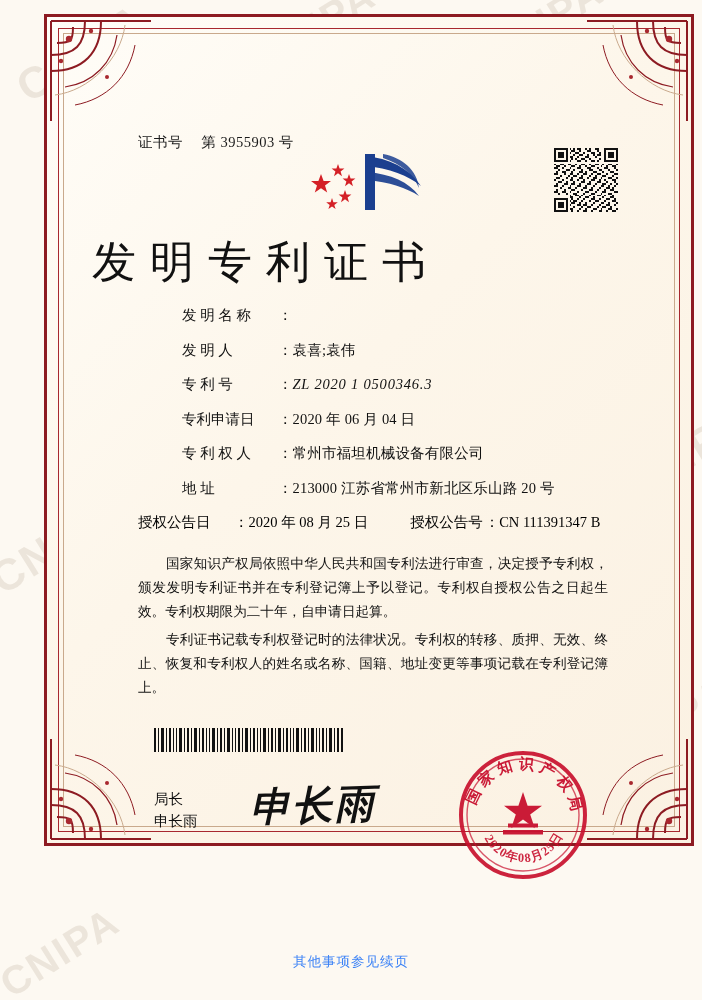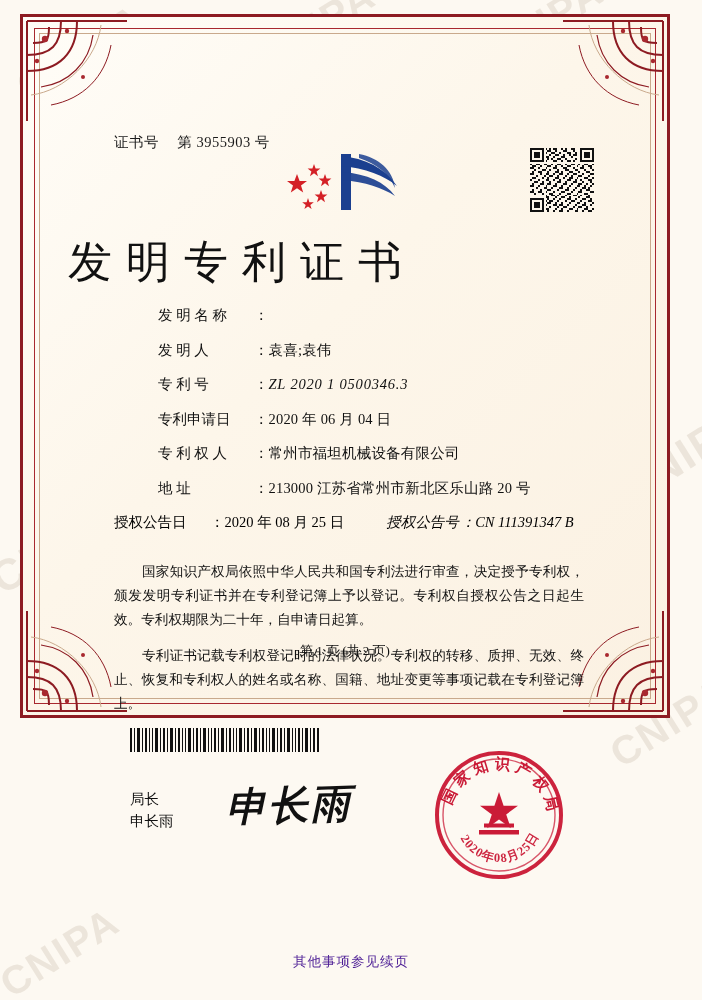--- a/index.html
+++ b/index.html
@@ -28,22 +28,22 @@
     color: #d9cec0;
     opacity: .45;
     letter-spacing: 2px;
     white-space: nowrap;
     transform-origin: center;
   }
 
   
   .sheet {
     position: absolute;
-    left: 20px; top: 14px;
-    width: 650px; height: 704px;
+    left: 44px; top: 14px;
+    width: 650px; height: 832px;
     background: linear-gradient(135deg,#fffdf8 0%,#fdf6ea 45%,#fbf1e2 100%);
     z-index: 1;
   }
 
   
   .border-outer {
     position: absolute; inset: 0;
     border: 3px solid #8d1b22;
   }
   .border-inner {
@@ -119,32 +119,32 @@
   .flabel {
     flex: 0 0 96px;
     letter-spacing: 0px;
     white-space: nowrap;
   }
   .flabel.sp0 { letter-spacing: 0px; }
   .fcolon { flex: 0 0 10px; }
   .fvalue { flex: 1 1 auto; letter-spacing: .2px; }
   .fvalue.mono { font-family: "Liberation Serif", serif; letter-spacing: .8px; font-style: italic; }
   .grant-row { display: flex; align-items: baseline; font-size: 14.5px; margin-bottom: 20px;}
-  .grant-row .seg2 { margin-left: 42px; display: flex; align-items: baseline; font-style: italic; }
+  .grant-row .seg2 { margin-left: 42px; display: flex; align-items: baseline; }
   .grant-row .seg2 .flabel { flex: 0 0 auto; margin-right: 2px; }
 
   
   .paras {
     position: absolute; left: 60px; right: 52px; top: 500px;
     font-size: 13.6px;
     line-height: 24px;
     color: #111;
     text-align: justify;
   }
-  .paras p { margin: 12px 0 1px 0; text-indent: 28px; }
+  .paras p { margin: 4px 0 1px 0; text-indent: 28px; }
 
   
   .barcode {
     position: absolute; left: 76px; top: 680px;
     width: 190px; height: 24px;
   }
 
   
   .sig-label {
     position: absolute; left: 76px; top: 740px;
@@ -171,21 +171,21 @@
   .page-no {
     position: absolute; left: 0; right: 0; bottom: 24px;
     text-align: center;
     font-size: 13px; color: #111;
   }
 
   .below-note {
     position: absolute; left: 0; right: 0; top: 953px;
     text-align: center;
     font-size: 13.5px;
-    color: #4c1d95;
+    color: #3b82f6;
     letter-spacing: 1px;
     z-index: 3;
     font-family: "Liberation Serif", serif;
   }
 </style>
 </head>
 <body>
 
 <div class="watermark-layer">
   <div class="wm" style="left:10px;  top:28px;  font-size:44px; transform:rotate(-32deg);">CNIPA</div>
@@ -696,18 +696,17 @@
         </text>
 
         <g fill="#c8102e" opacity=".95" transform="translate(67,64)">
           <polygon points="0,-20 4.6,-6.2 19,-6.2 7.2,2.4 11.8,16.2 0,7.6 -11.8,16.2 -7.2,2.4 -19,-6.2 -4.6,-6.2"></polygon>
           <rect x="-20" y="18" width="40" height="4.5"></rect>
           <rect x="-15" y="11.5" width="30" height="4"></rect>
         </g>
       </svg>
     </div>
 
-    <div class="page-no">第 1 页 (共 2 页)</div>
 
   </div>
 </div>
 
 <div class="below-note">其他事项参见续页</div>
 
 </body></html>

